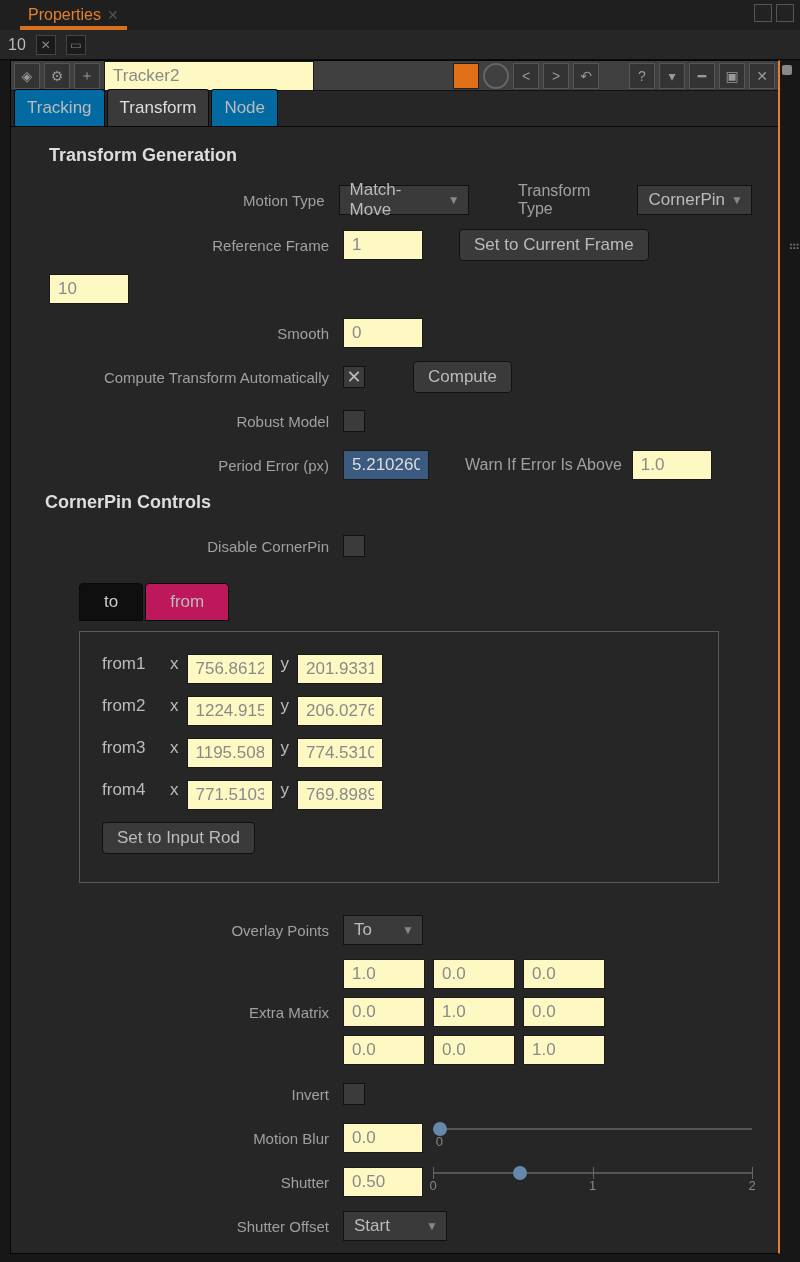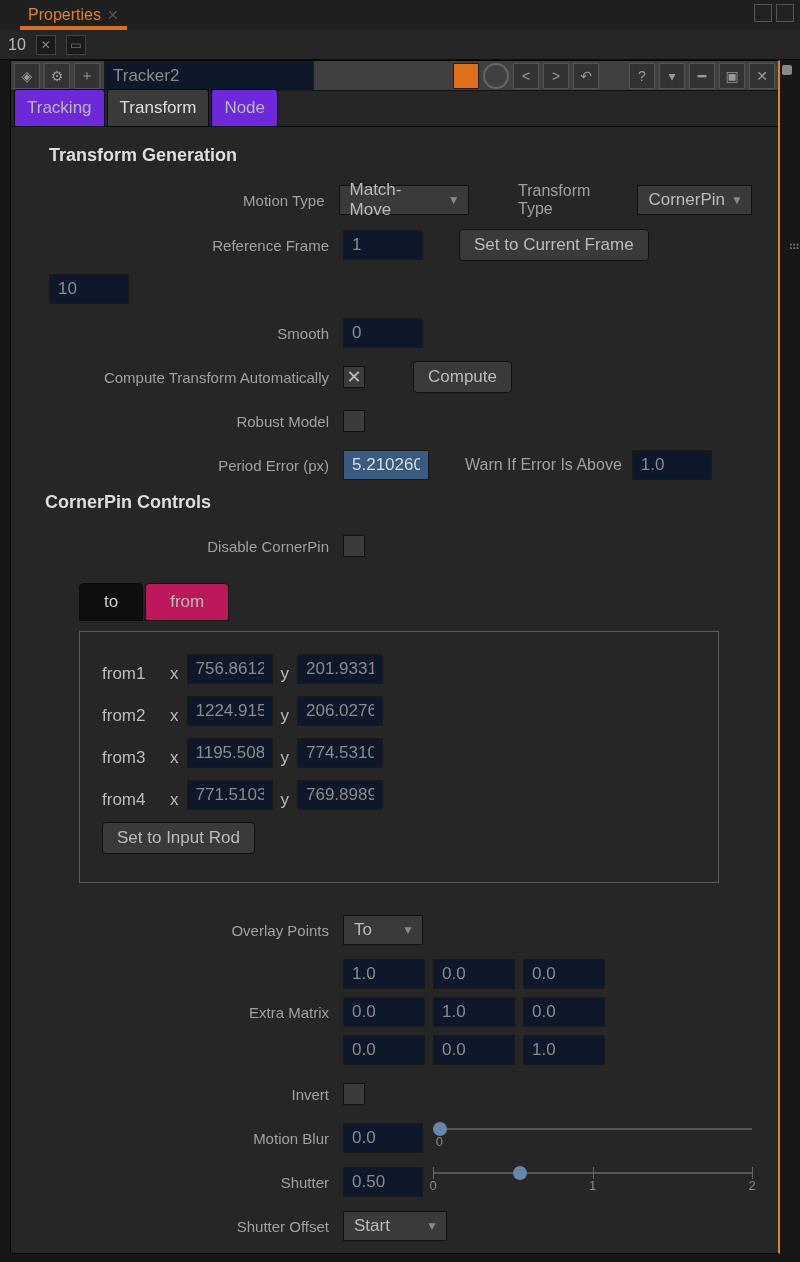--- a/index.html
+++ b/index.html
@@ -29,32 +29,32 @@
   .node-name {
     flex:0 0 210px; height:26px; background:#555; color:#ccc; padding:4px 8px; border:1px solid #222;
   }
   .spacer { flex:1; }
   .swatch-orange { width:26px; height:26px; background:#e07018; border:1px solid #222; }
   .swatch-ring { width:26px; height:26px; border:2px solid #666; border-radius:50%; background:transparent; }
 
   .tabbar {
     height: 36px; background: #262626; border-bottom: 1px solid #0a0a0a; display:flex; align-items:flex-end; padding-left:3px;
   }
-  .mtab { padding: 8px 12px; color:#bbb; font-size:17px; background:#6d28d9; border:1px solid #0a0a0a; border-bottom:none; margin-right:2px; border-radius:3px 3px 0 0; }
+  .mtab { padding: 8px 12px; color:#bbb; font-size:17px; background:#0369a1; border:1px solid #0a0a0a; border-bottom:none; margin-right:2px; border-radius:3px 3px 0 0; }
   .mtab.active { background:#3a3a3a; color:#ddd; }
 
   .content { padding: 18px 26px 10px 38px; display:flex; flex-direction:column; gap:10px; }
   h3 { color:#ddd; font-weight:bold; font-size:18px; margin-bottom:6px; }
   h3.sub { margin-left:-4px; }
 
   .row { display:flex; align-items:center; gap:10px; min-height:34px; }
   .lbl { width: 284px; text-align:right; color:#a0a0a0; font-size:15px; padding-right:4px; }
   
   input.txt, .fakeinput {
-    background:#0f172a; border:1px solid #1a1a1a; color:#8a8a8a; height:30px; padding:0 8px; font-size:17px;
+    background:#fef9c3; border:1px solid #1a1a1a; color:#8a8a8a; height:30px; padding:0 8px; font-size:17px;
   }
   input.sm { width: 80px; }
   input.md { width: 86px; }
   .highlight { background:#3a5a80 !important; color:#ddd !important; }
 
   .dd {
     background:#3a3a3a; border:1px solid #111; height:30px; padding:0 26px 0 10px; color:#bbb; font-size:17px;
     display:inline-flex; align-items:center; position:relative; cursor:pointer;
   }
   .dd::after { content:"▼"; position:absolute; right:8px; font-size:12px; color:#888; }
@@ -66,21 +66,21 @@
   .chk { width:22px; height:22px; background:#3b3b3b; border:1px solid #111; display:inline-flex; align-items:center; justify-content:center; color:#bbb; font-size:18px; }
 
   .tab2 { display:flex; gap:2px; margin: 10px 0 0 30px; }
   .ttab { padding:8px 24px; background:#be185d; border:1px solid #0a0a0a; border-radius:4px 4px 0 0; color:#bbb; font-size:17px; }
   .ttab.dark { background:#0f0f0f; color:#ccc; }
 
   .pinbox {
     margin-left: 30px; width: 640px; border:1px solid #5a5a5a; padding: 22px 22px 28px 22px;
     display:flex; flex-direction:column; gap:12px; background:#262626;
   }
-  .pinrow { display:flex; align-items:flex-end; gap:8px; }
+  .pinrow { display:flex; align-items:flex-start; gap:8px; }
   .plbl { color:#bbb; font-size:17px; }
 
   .matrix { display:grid; grid-template-columns: repeat(3, 82px); gap:8px; }
 
   .slider { flex:1; height:32px; position:relative; padding-top:6px; }
   .track { height:2px; background:#555; position:relative; }
   .tick { position:absolute; top:-5px; width:1px; height:12px; background:#666; }
   .knob { width:14px; height:14px; border-radius:50%; background:#68a; position:absolute; top:-6px; }
   .ticklabel { position:absolute; top:12px; font-size:13px; color:#888; transform:translateX(-50%); }
 </style>

